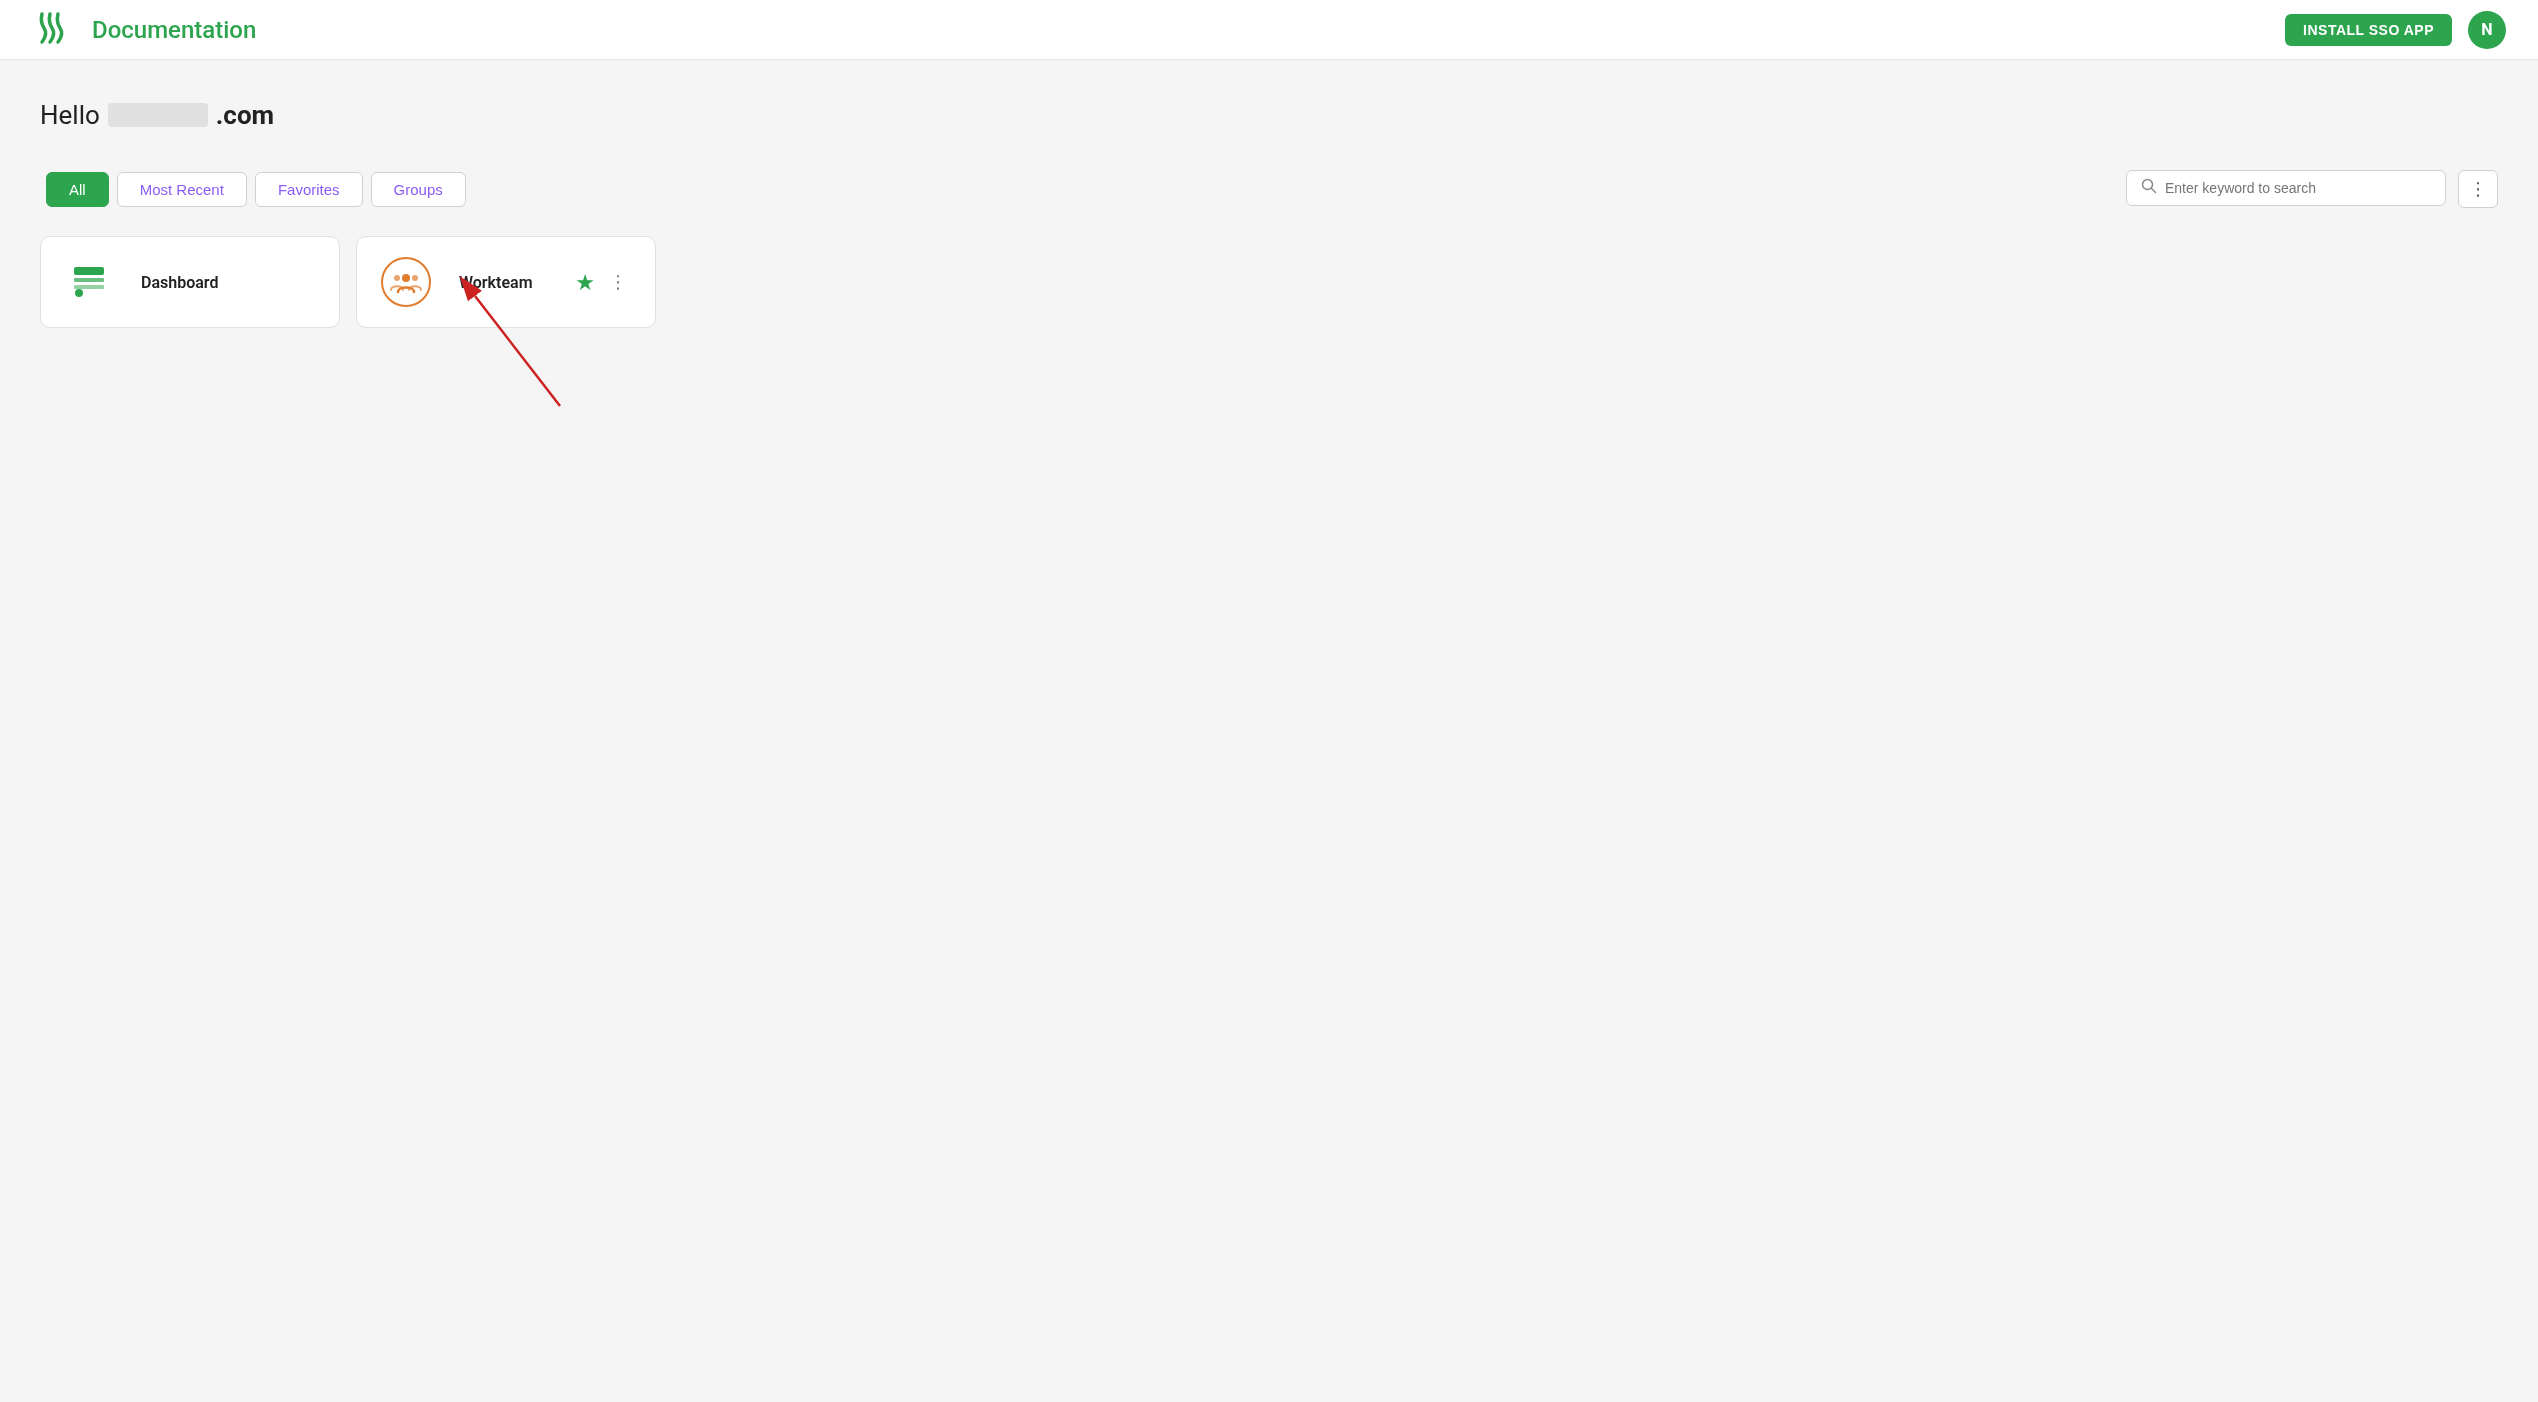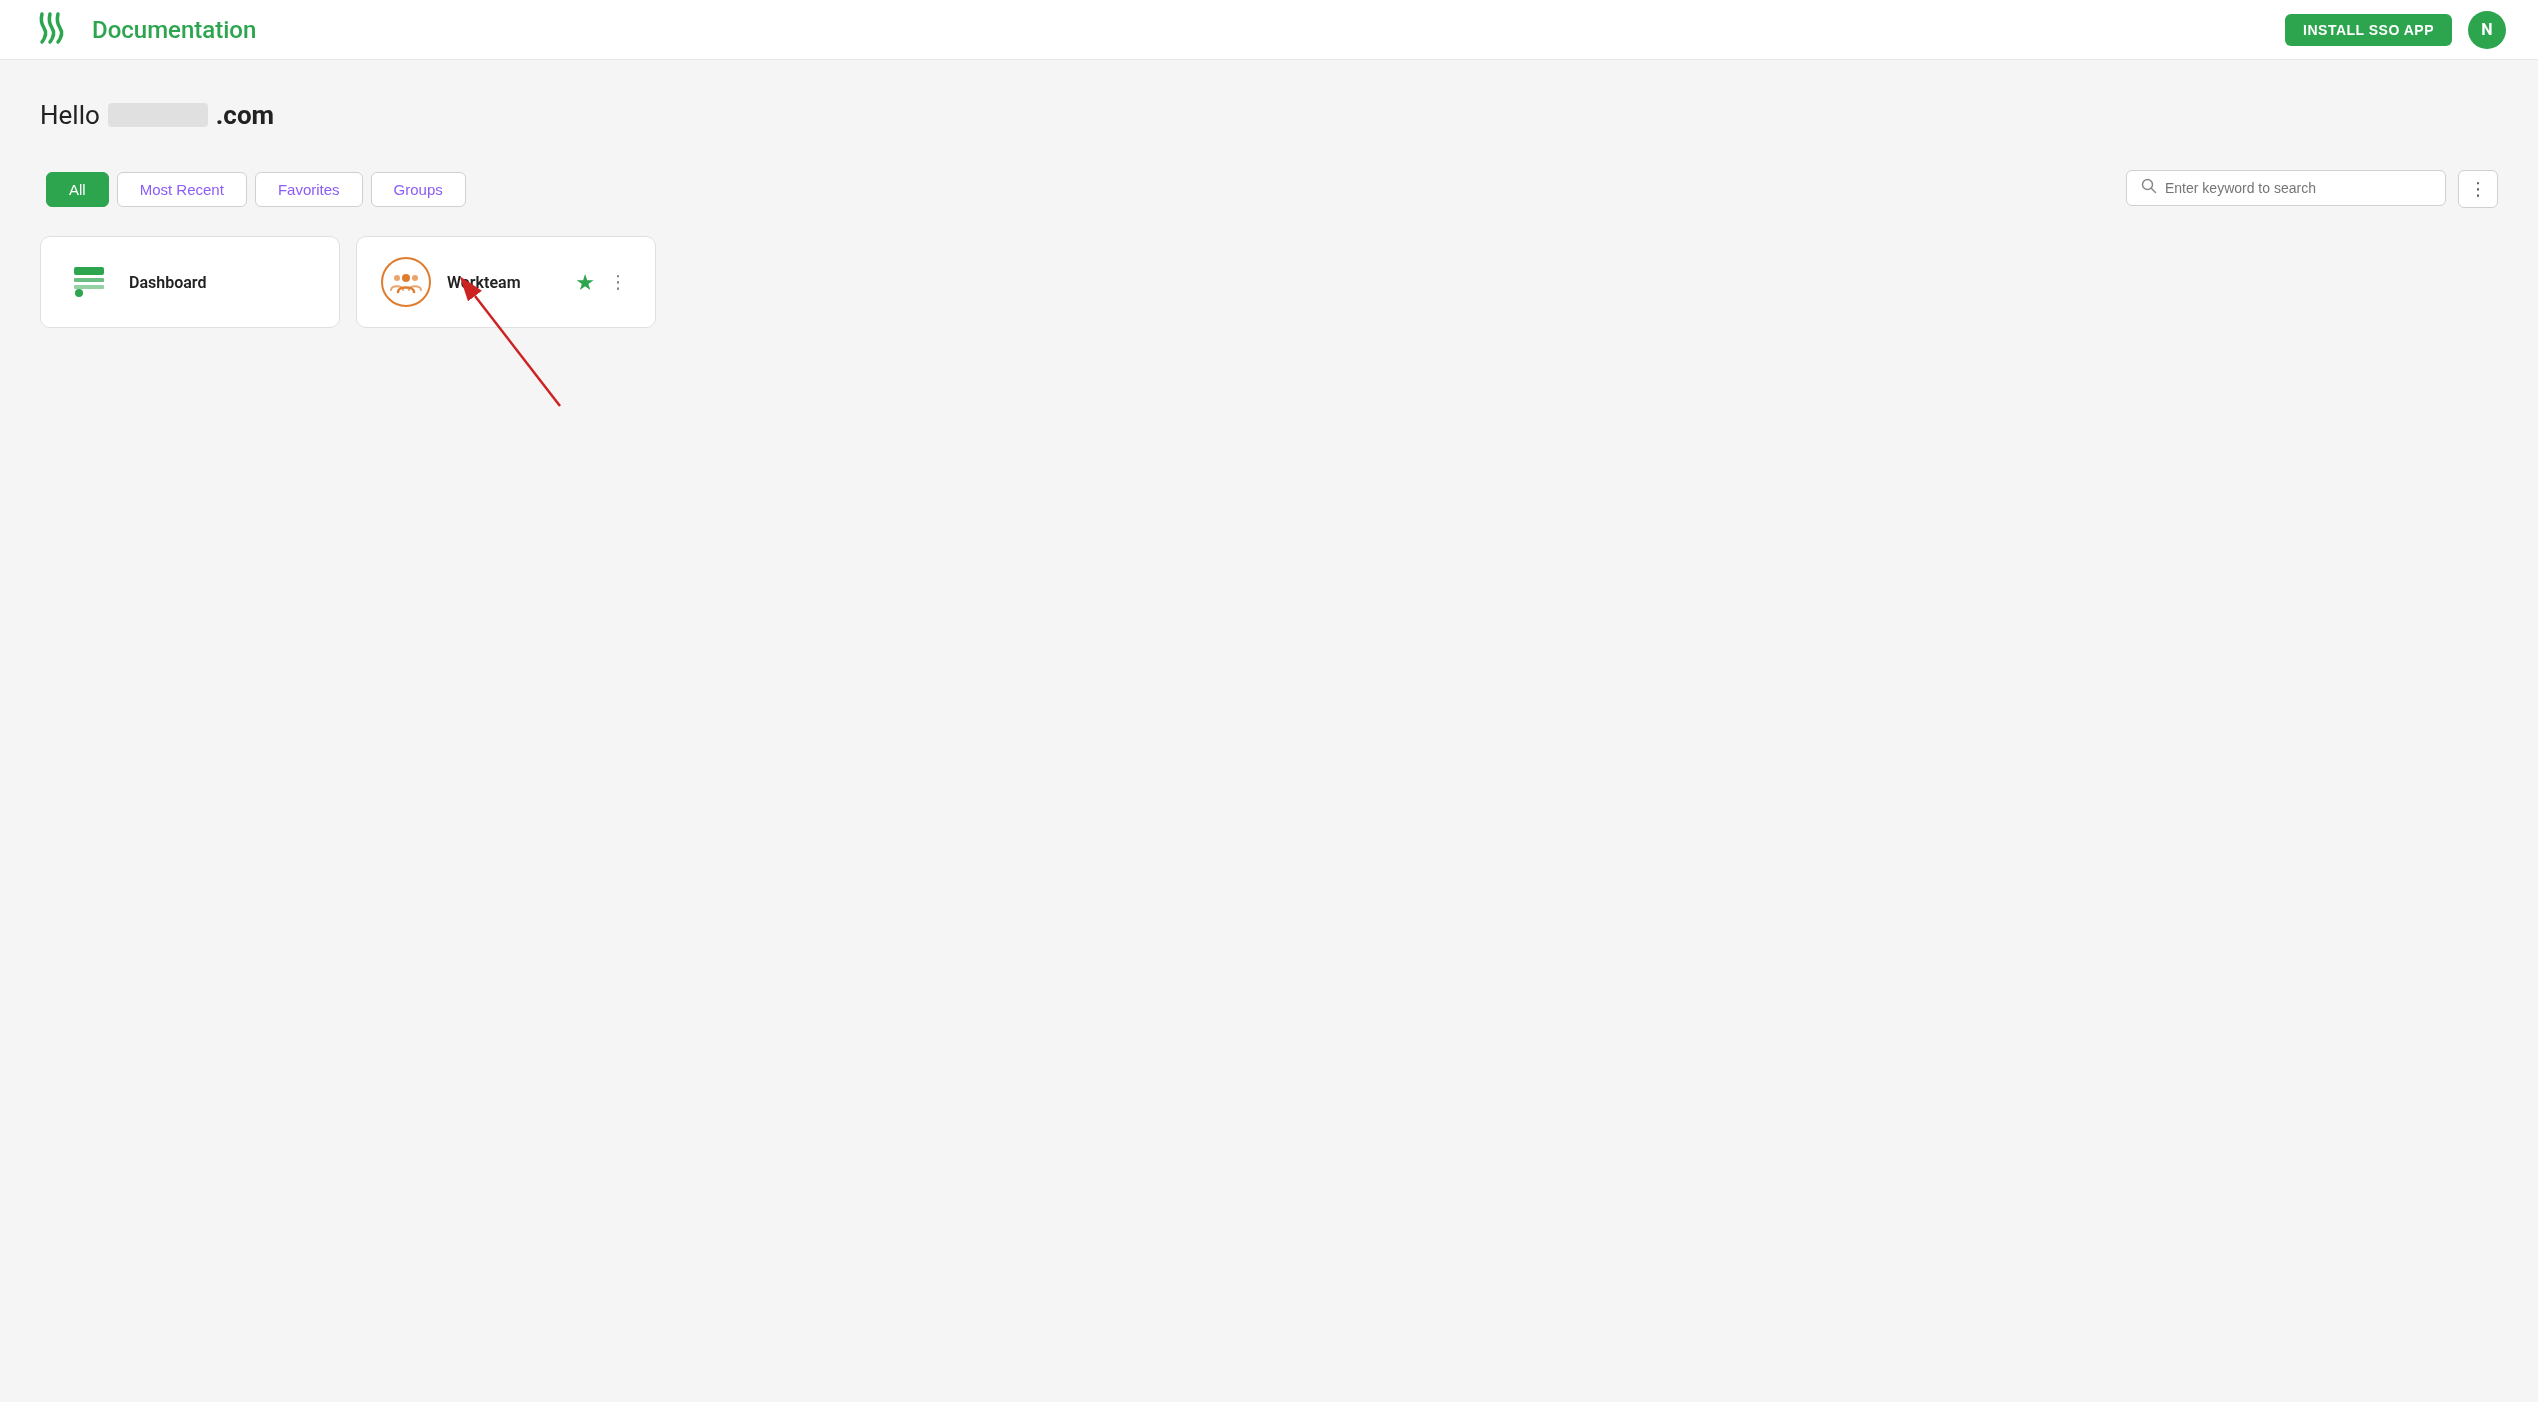--- a/index.html
+++ b/index.html
@@ -203,20 +203,21 @@
       height: 48px;
       display: flex;
       align-items: center;
       justify-content: center;
     }
 
     .card-label {
       font-size: 16px;
       font-weight: 600;
       color: #222;
+      margin-left: 12px;
     }
 
     
     .workteam-card {
       justify-content: space-between;
       min-width: 300px;
     }
 
     .workteam-left {
       display: flex;

